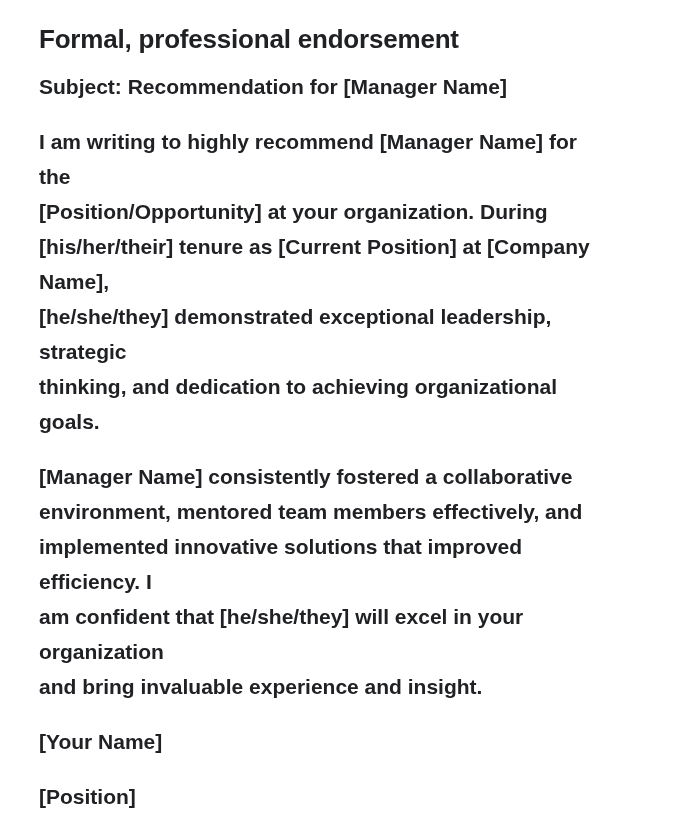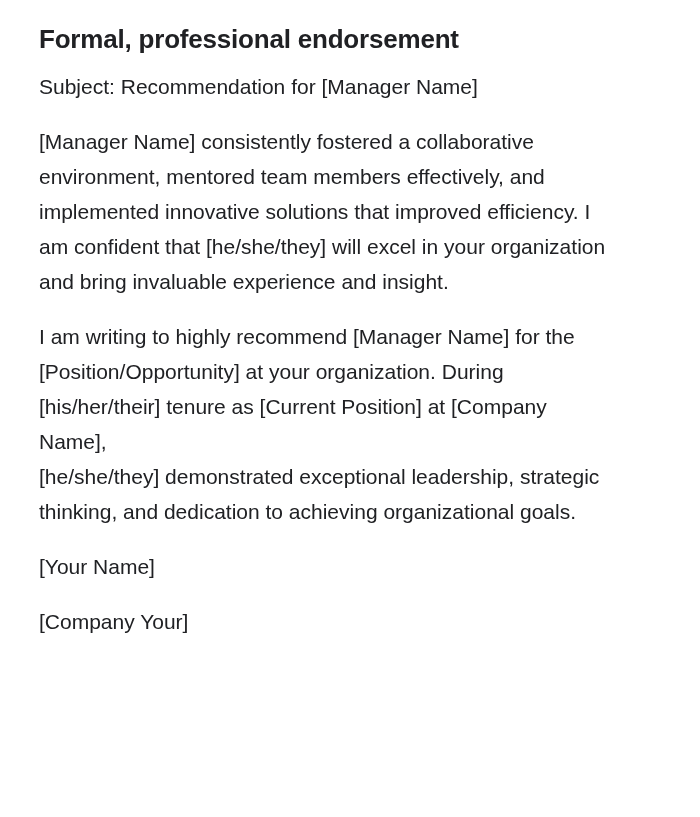--- a/index.html
+++ b/index.html
@@ -24,44 +24,45 @@
     line-height: 34px;
     font-weight: 700;
     letter-spacing: -0.2px;
     color: #202124;
   }
   .para {
     margin: 0 0 20px 0;
     max-width: 640px;
     font-size: 21px;
     line-height: 35px;
-    font-weight: 400;
+    font-weight: 700;
     white-space: pre-line; 
     color: #202124;
   }
 </style>
 </head>
 <body>
 
 <div class="page">
   <h1 class="doc-title">Formal, professional endorsement</h1>
 
   <p class="para">Subject: Recommendation for [Manager Name]</p>
 
 
+  <p class="para">I am writing to highly recommend [Manager Name] for the
+[Position/Opportunity] at your organization. During
+[his/her/their] tenure as [Current Position] at [Company Name],
+[he/she/they] demonstrated exceptional leadership, strategic
+thinking, and dedication to achieving organizational goals.</p>
+
   <p class="para">[Manager Name] consistently fostered a collaborative
 environment, mentored team members effectively, and
 implemented innovative solutions that improved efficiency. I
 am confident that [he/she/they] will excel in your organization
 and bring invaluable experience and insight.</p>
 
-  <p class="para">I am writing to highly recommend [Manager Name] for the
-[Position/Opportunity] at your organization. During
-[his/her/their] tenure as [Current Position] at [Company Name],
-[he/she/they] demonstrated exceptional leadership, strategic
-thinking, and dedication to achieving organizational goals.</p>
-
 
   <p class="para">[Your Name]</p>
 
+  <p class="para">[Position]</p>
 
   <p class="para">[Company Your]</p>
 </div>
 
 </body></html>

